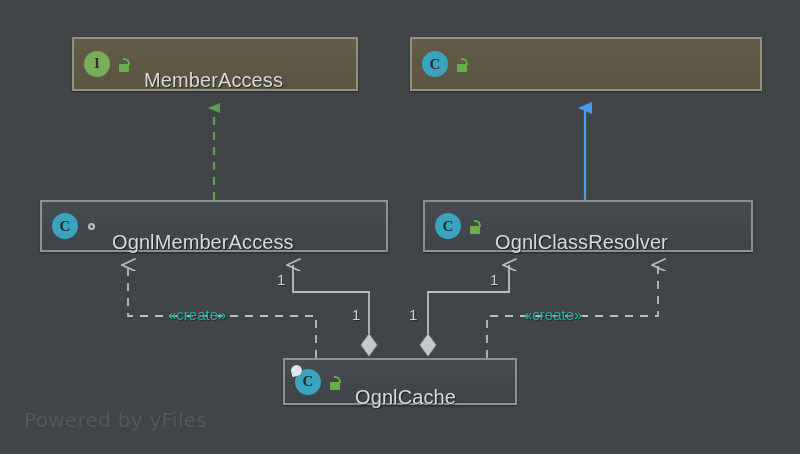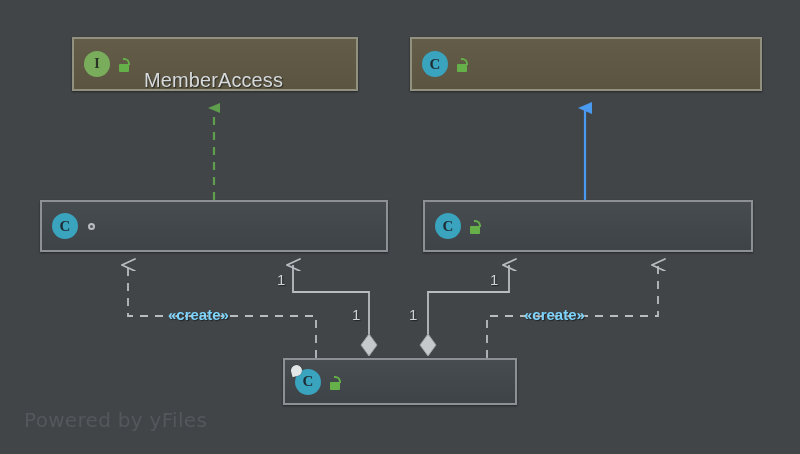--- a/index.html
+++ b/index.html
@@ -120,22 +120,22 @@
   .edge-label {
     position: absolute;
     font-size: 15px;
     color: #cfd3d6;
     text-shadow: 1px 1px 1px rgba(0,0,0,0.5);
     white-space: nowrap;
     font-family: "Liberation Sans", sans-serif;
   }
   .edge-label.stereo {
     font-size: 15px;
-    font-weight: bold;
-    color: #7dd3fc;
+    font-weight: normal;
+    color: #14b8a6;
   }
   .watermark {
     position: absolute;
     left: 24px;
     top: 408px;
     font-size: 20px;
     color: #53585c;
     letter-spacing: 0.3px;
     font-family: "DejaVu Sans", sans-serif;
   }
@@ -192,33 +192,36 @@
   </div>
 
   <div class="node superclass" style="left:410px; top:37px; width:352px; height:54px;">
     <span class="badge cls">C</span>
     <span class="vis lock"></span>
   </div>
 
   <div class="node plain" style="left:40px; top:200px; width:348px; height:52px;">
     <span class="badge cls">C</span>
     <span class="vis pkg"></span>
+    <span class="nodelabel">OgnlMemberAccess</span>
   </div>
 
   <div class="node plain" style="left:423px; top:200px; width:330px; height:52px;">
     <span class="badge cls">C</span>
     <span class="vis lock"></span>
+    <span class="nodelabel">OgnlClassResolver</span>
   </div>
 
   <div class="node plain" style="left:283px; top:358px; width:234px; height:47px;">
     <span class="badge cls">
       <span class="pin"></span>
       <span>C</span>
     </span>
     <span class="vis lock"></span>
+    <span class="nodelabel">OgnlCache</span>
   </div>
 
   <span class="edge-label" style="left:277px; top:271px;">1</span>
   <span class="edge-label" style="left:352px; top:306px;">1</span>
   <span class="edge-label" style="left:409px; top:306px;">1</span>
   <span class="edge-label" style="left:490px; top:271px;">1</span>
 
   <span class="edge-label stereo" style="left:168px; top:306px;">«create»</span>
   <span class="edge-label stereo" style="left:524px; top:306px;">«create»</span>
 

